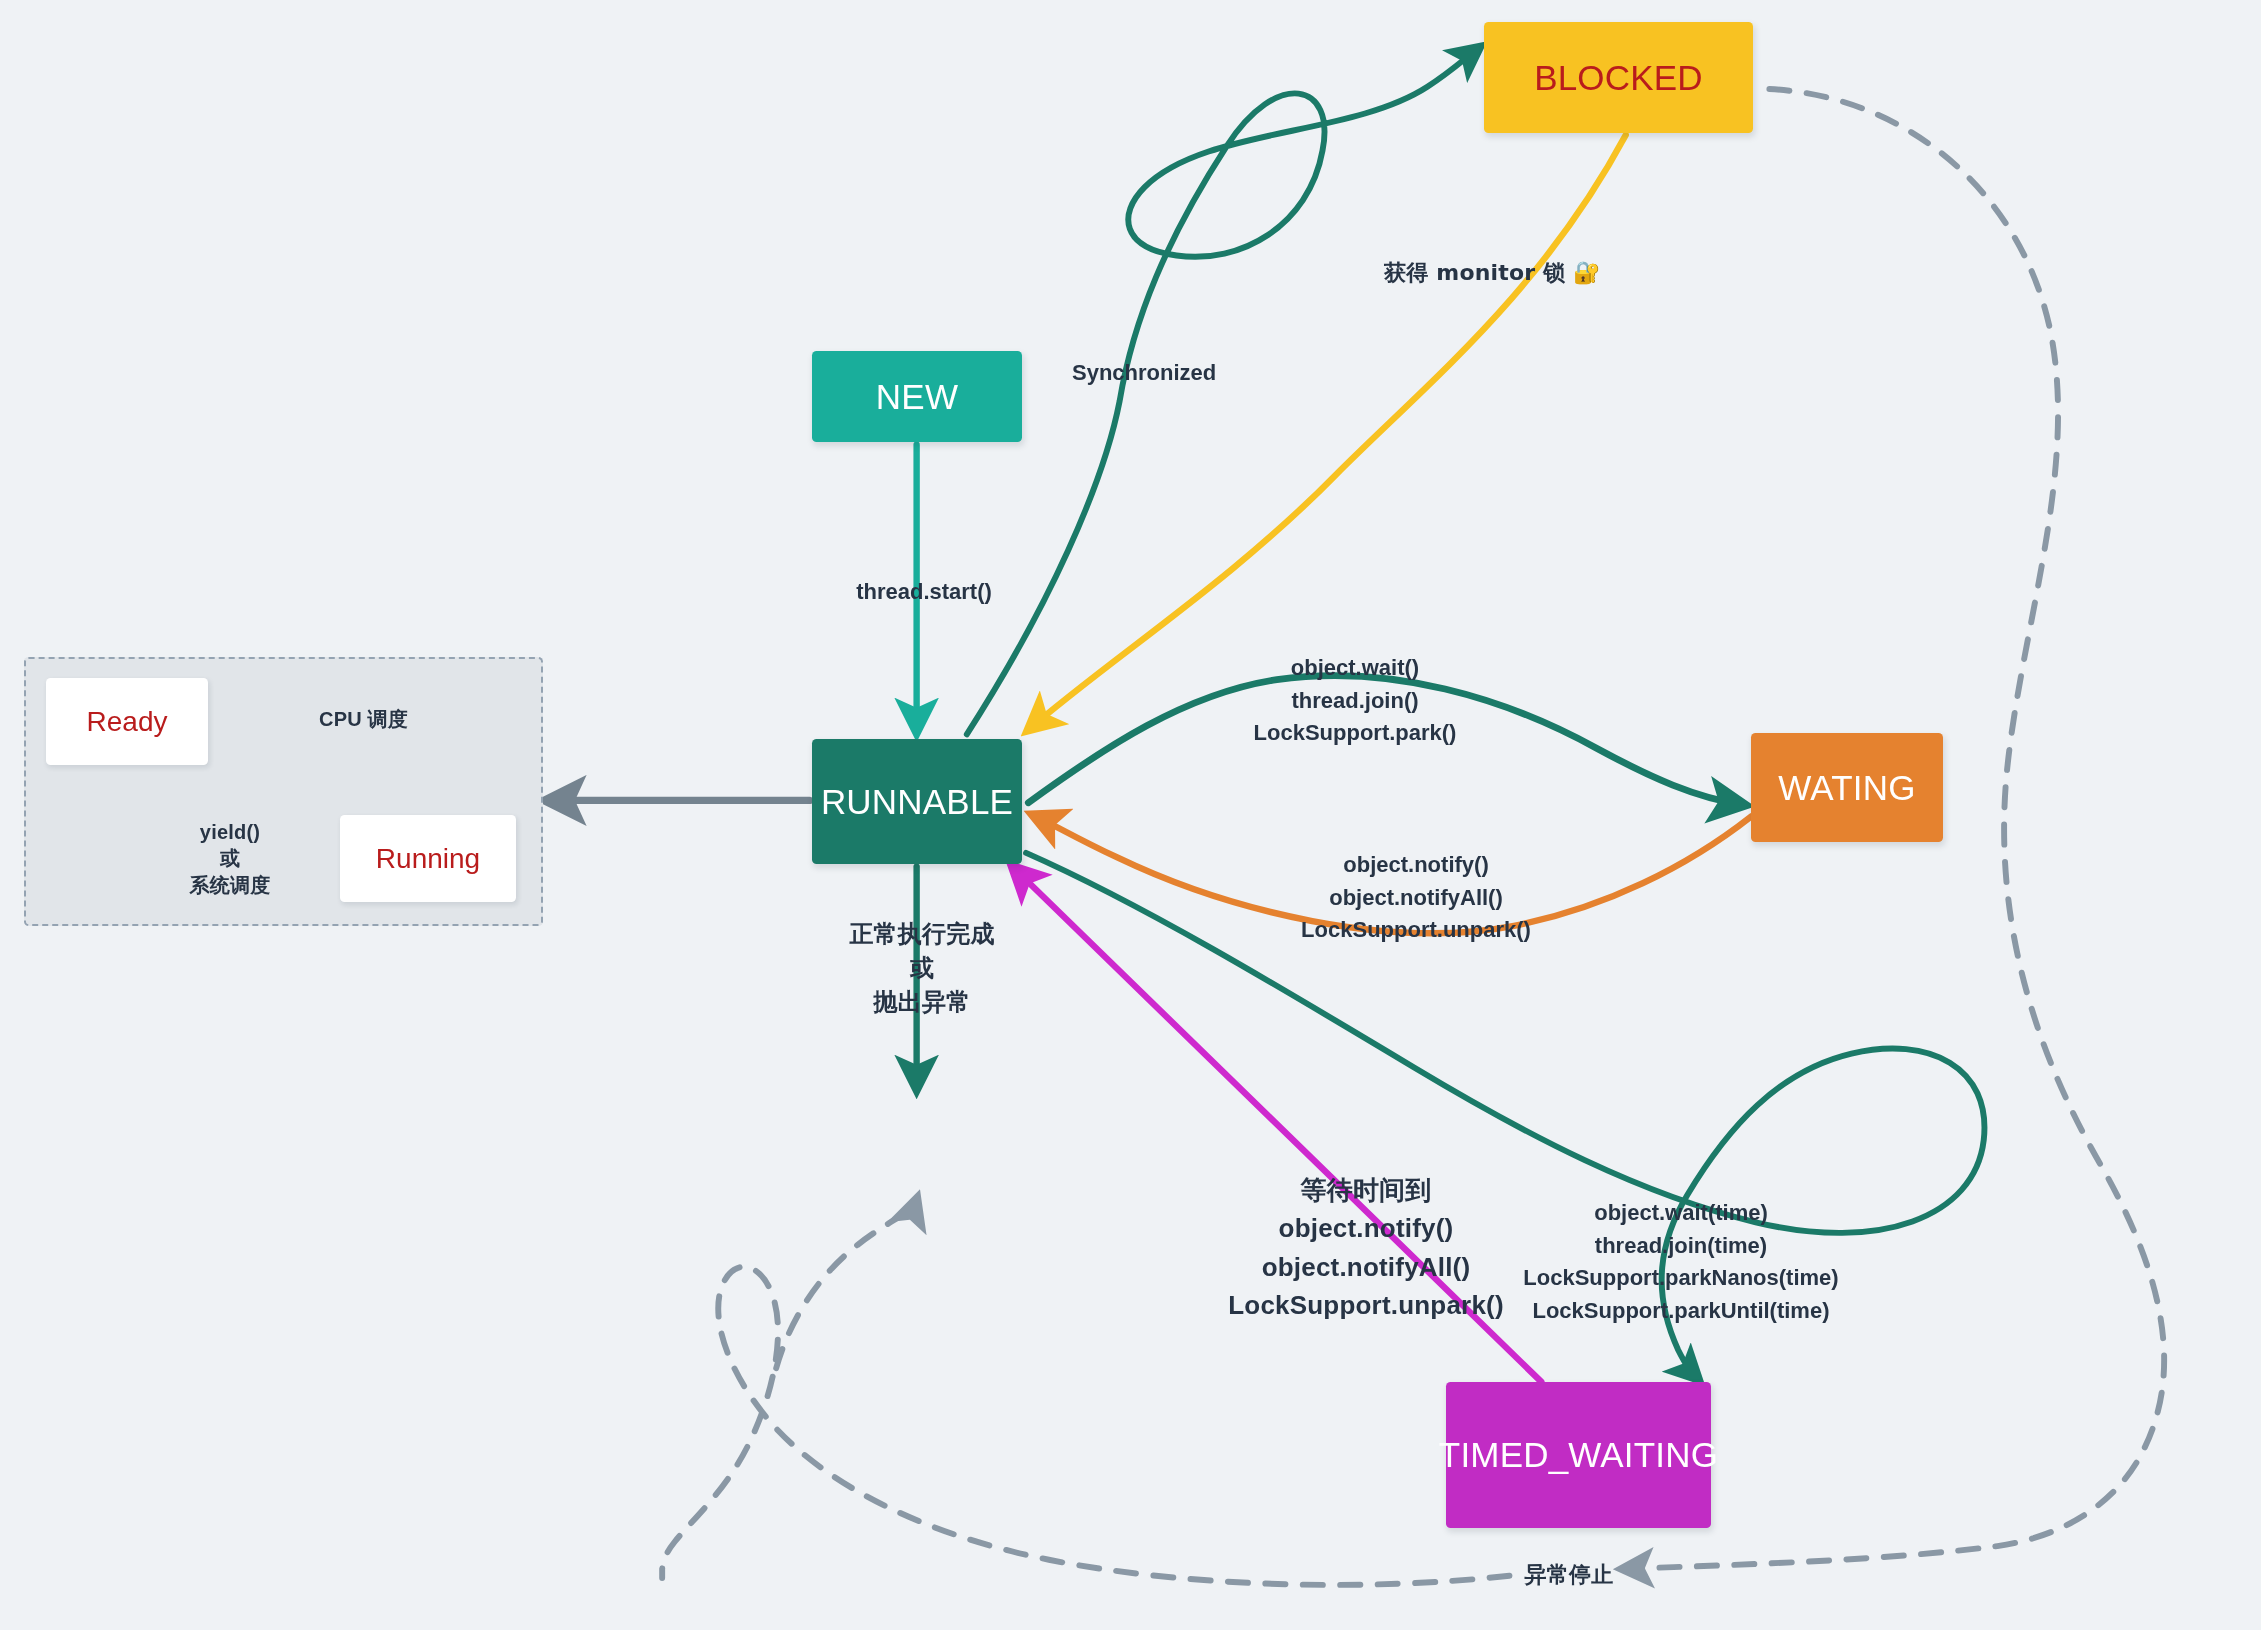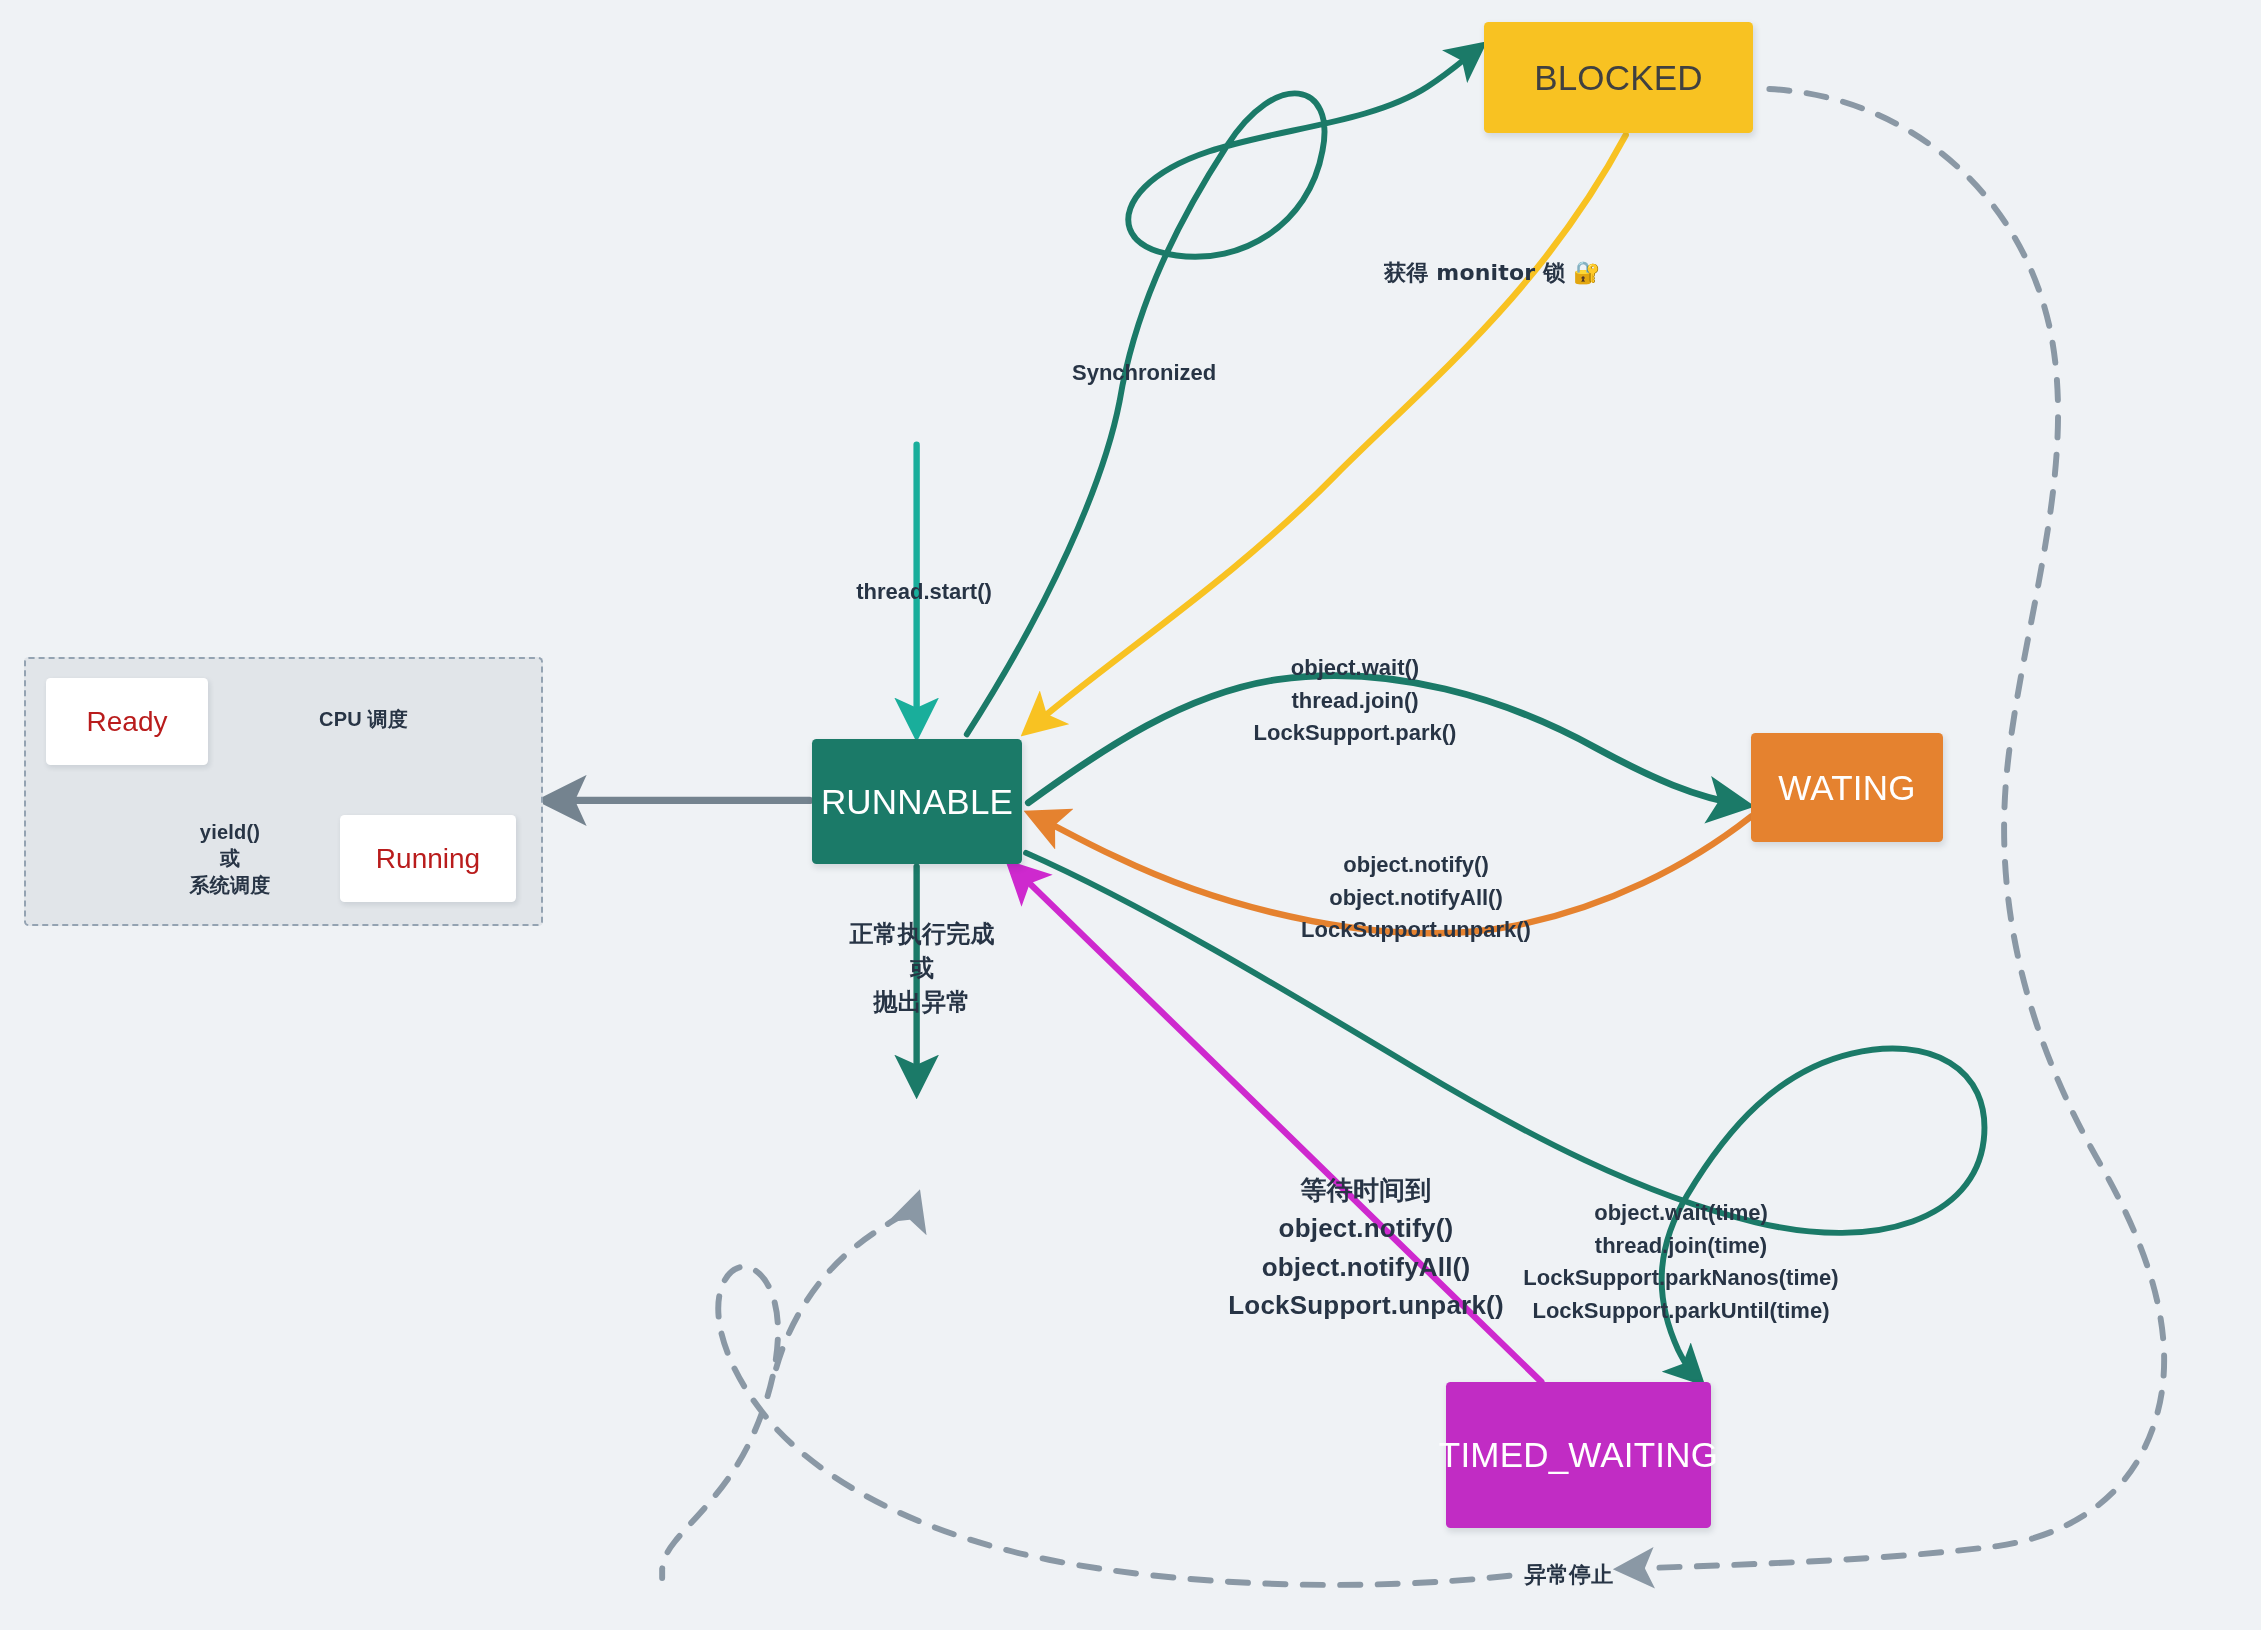--- a/index.html
+++ b/index.html
@@ -18,21 +18,21 @@
     display:flex;align-items:center;justify-content:center;
     border-radius:4.6px;
     box-shadow:1.8px 3.2px 6.4px rgba(20,35,55,.13);
     color:#ffffff;
     font-weight:400;
     letter-spacing:0.2px;
     z-index:5;
     text-align:center;
     white-space:nowrap;
   }
-  .node.dark-text{color:#404040;}
+  .node.dark-text{color:#b91c1c;}
 
   .subnode{
     position:absolute;
     display:flex;align-items:center;justify-content:center;
     background:#ffffff;border-radius:4.6px;
     color:#b91c1c;
     box-shadow:1.4px 2.3px 5px rgba(20,35,55,.10);
     z-index:4;
     font-size:28px;
     white-space:nowrap;
@@ -165,20 +165,23 @@
   <div class="lbl cjk" style="left:319px;top:706px;font-size:20px;">
     <span>CPU 调度</span>
   </div>
 
   <div class="lbl cjk ctr" style="left:230px;top:819px;font-size:20px;">
     <div>yield()</div>
     <div>或</div>
     <div>系统调度</div>
   </div>
 
+  <div class="node" style="left:812px;top:351px;width:210px;height:91px;background:#19AE9B;font-size:35px;">
+    <span>NEW</span>
+  </div>
 
   <div class="node" style="left:812px;top:739px;width:210px;height:125px;background:#1B7A68;font-size:35px;">
     <span>RUNNABLE</span>
   </div>
 
   <div class="node dark-text" style="left:1484px;top:22px;width:269px;height:111px;background:#F8C222;font-size:35px;">
     <span>BLOCKED</span>
   </div>
 
   <div class="node" style="left:1751px;top:733px;width:192px;height:109px;background:#E5822F;font-size:35px;">

